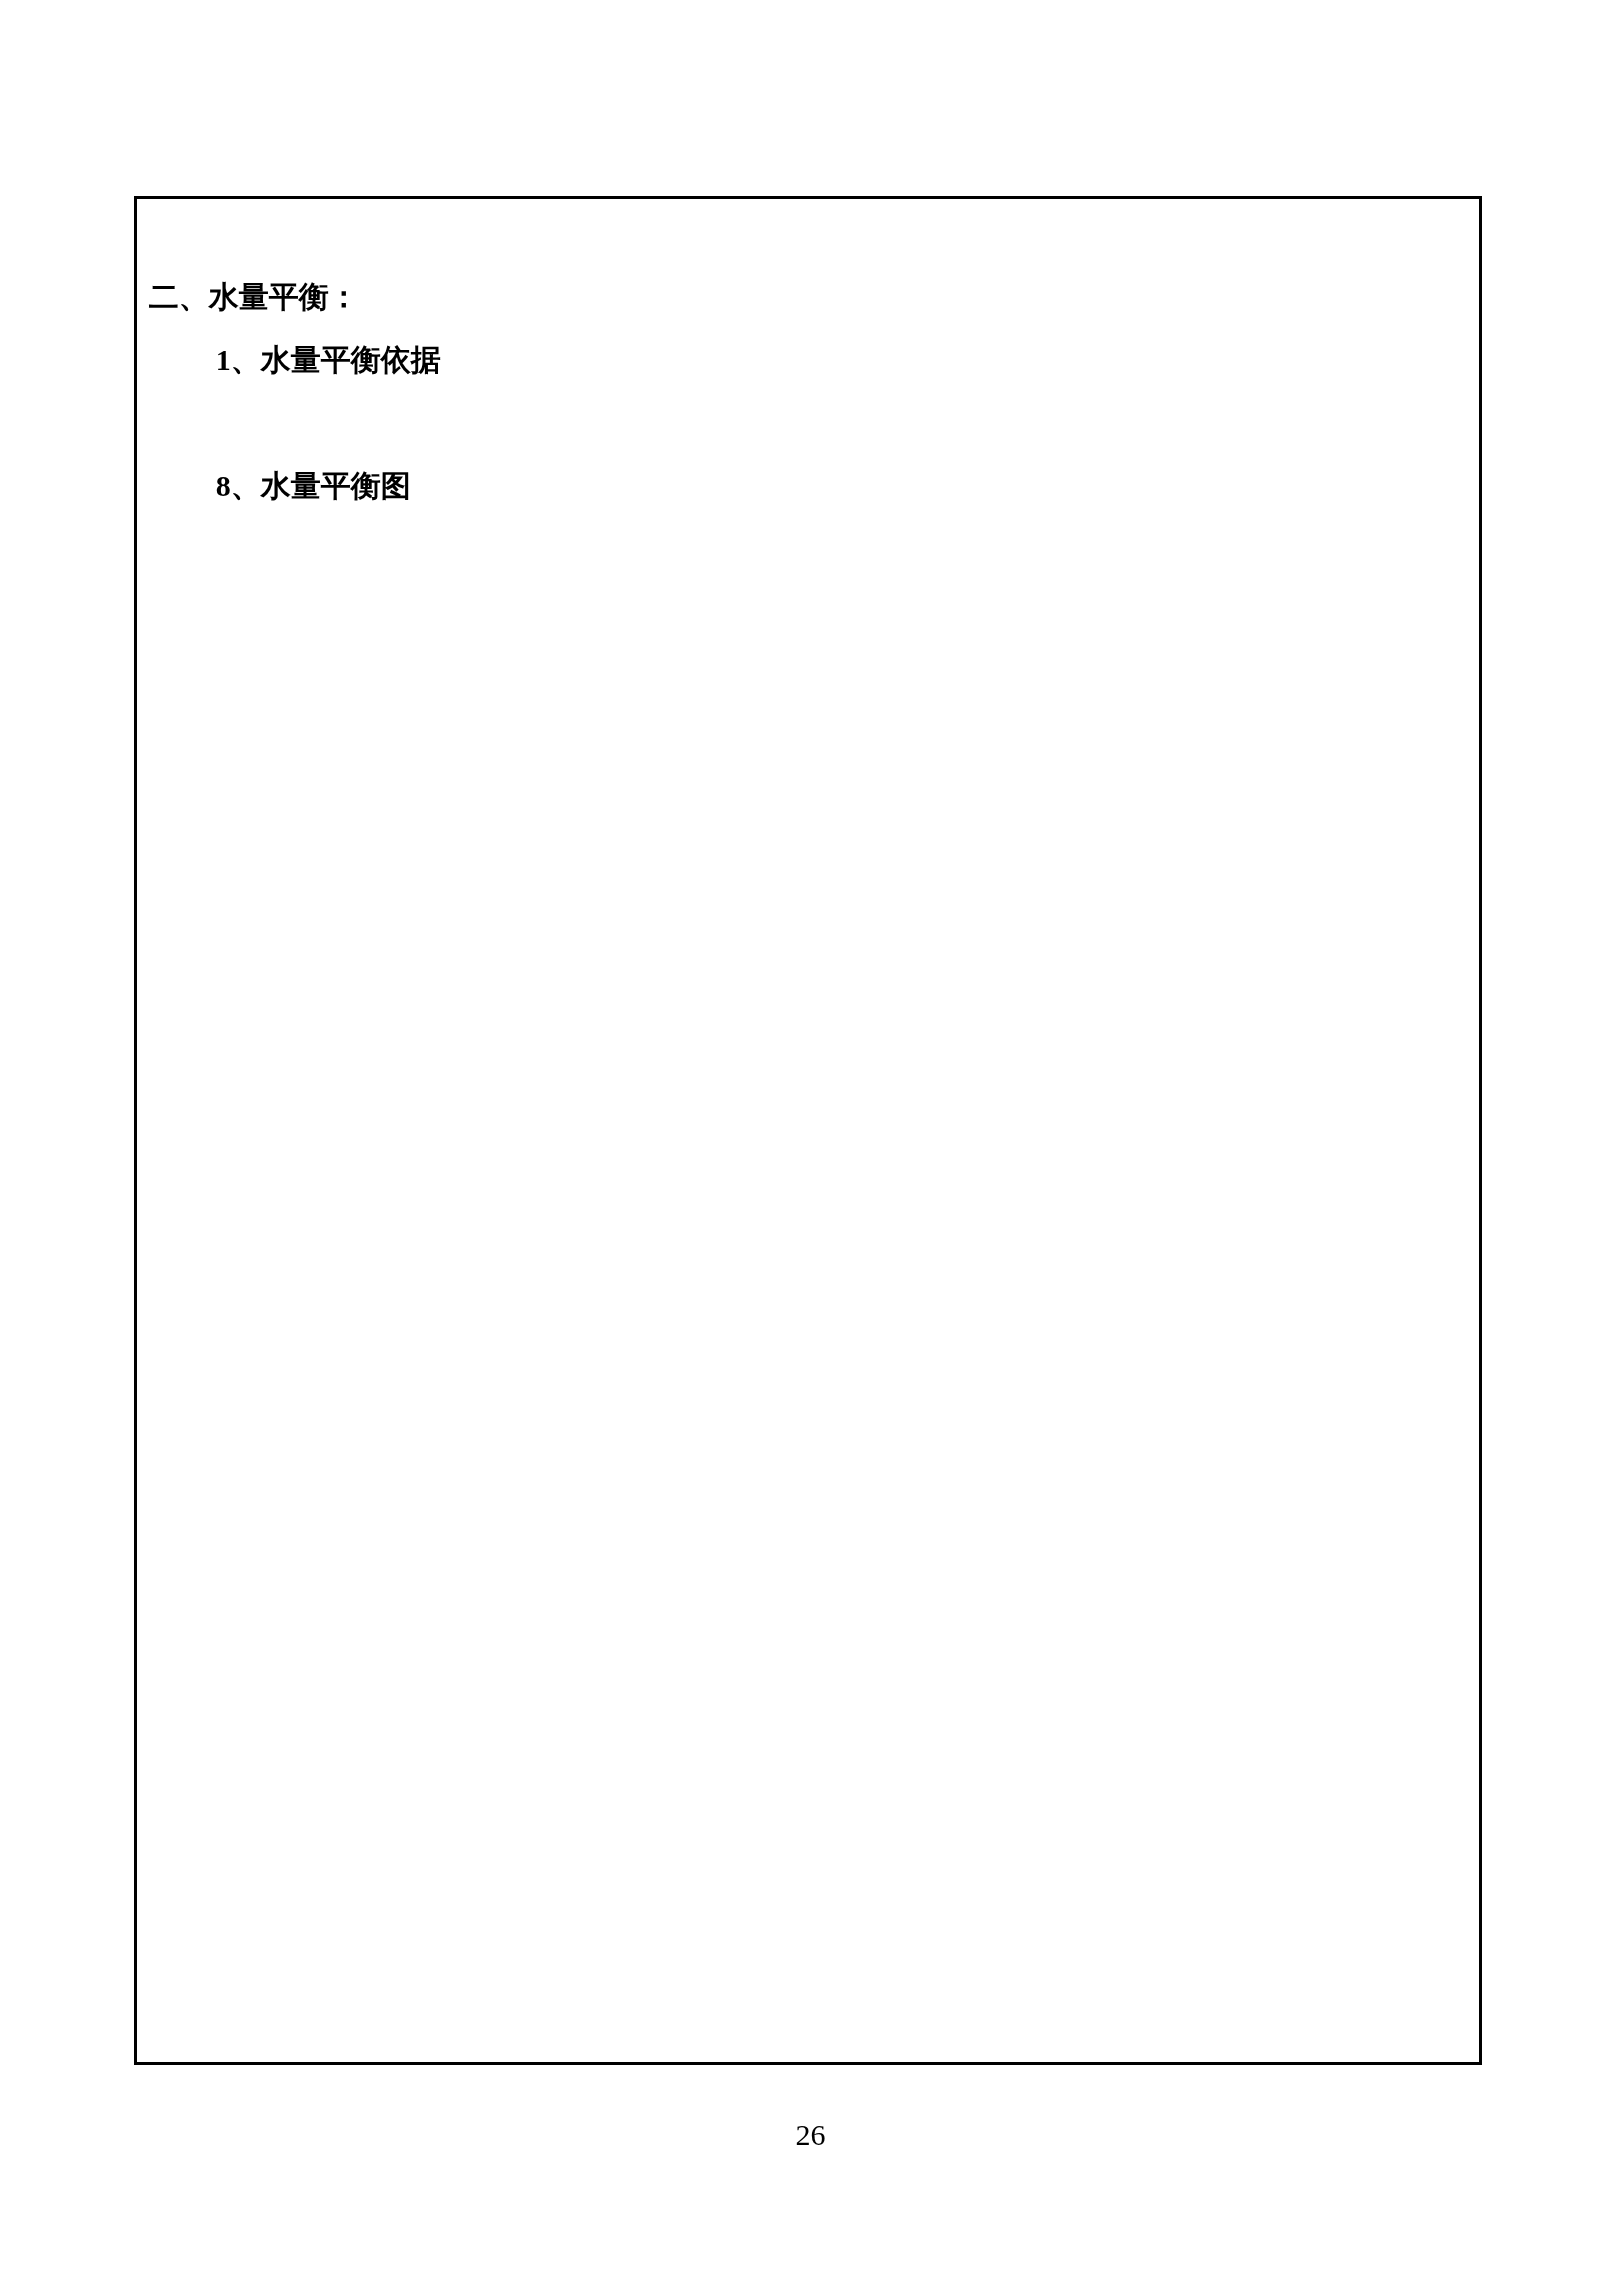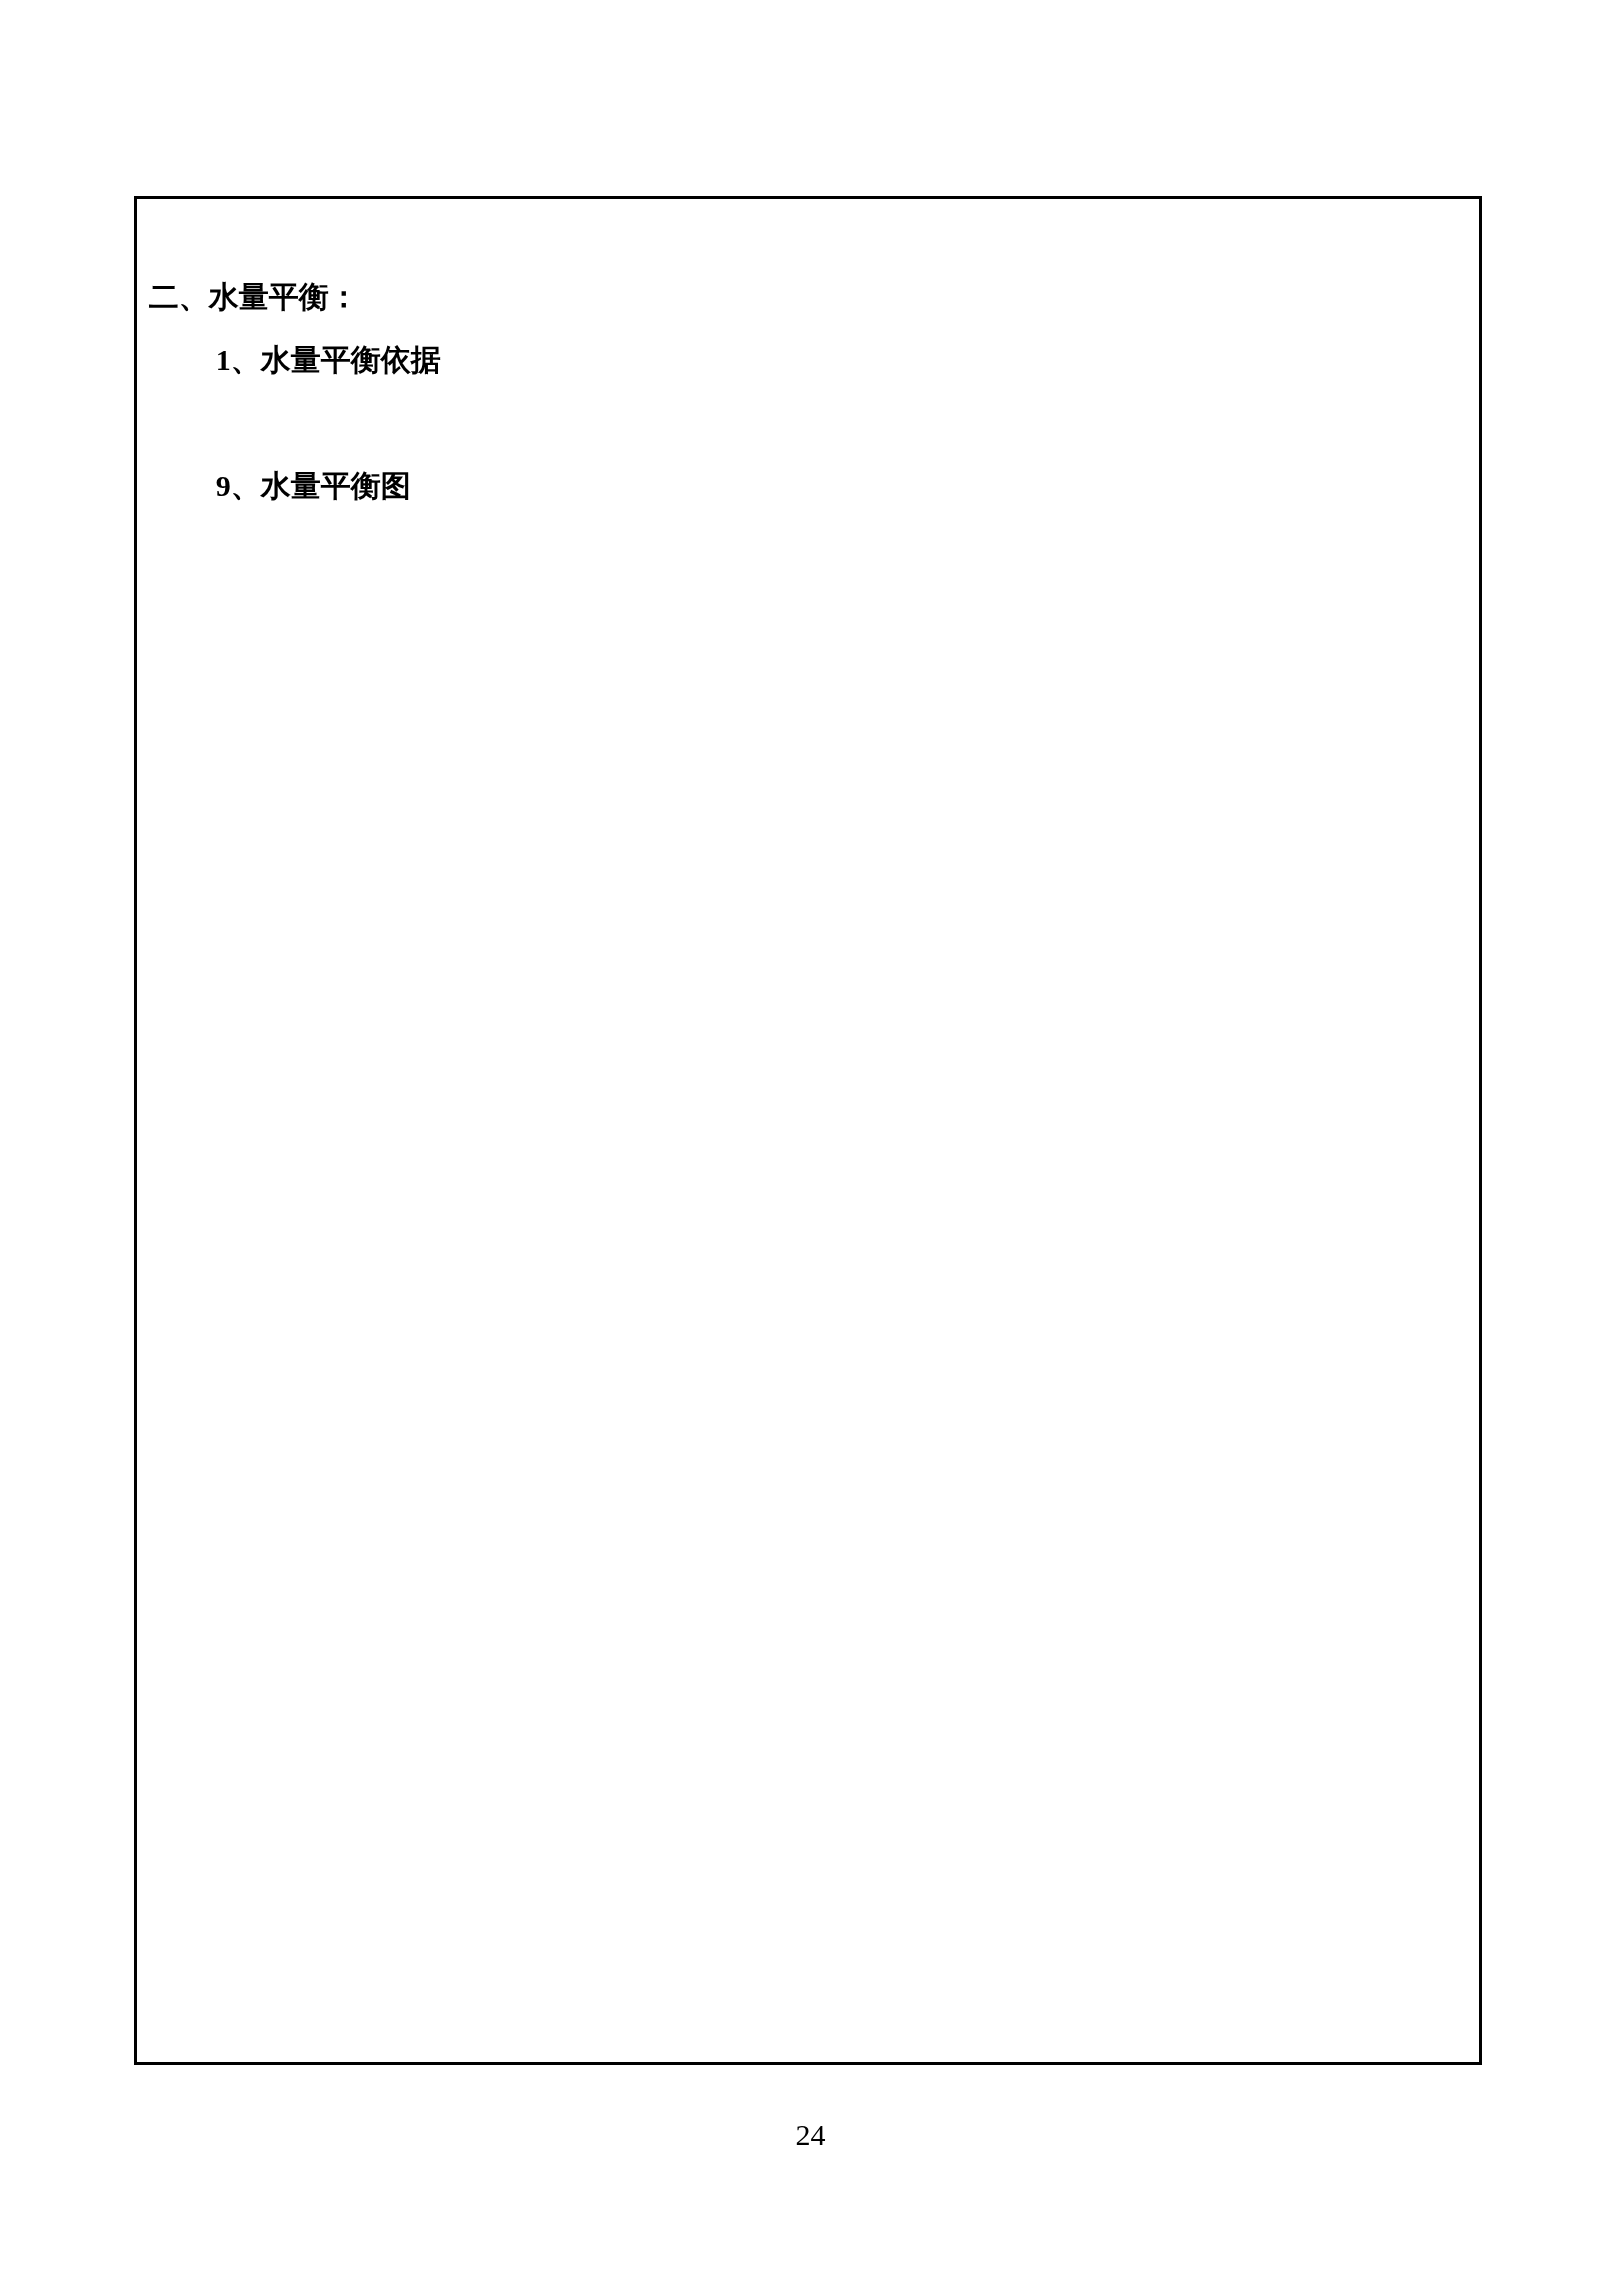--- a/index.html
+++ b/index.html
@@ -73,19 +73,19 @@
 <div class="page">
   <div class="doc-box">
     <div class="content">
         <p class="para"></p>
         <p class="para indent"></p>
         <div class="spacer"></div>
         <p class="heading1">二、水量平衡：</p>
         <p class="heading2">1、水量平衡依据</p>
         <p class="para indent"></p>
         <div class="spacer"></div>
-        <p class="heading2">9、水量平衡图</p>
+        <p class="heading2">8、水量平衡图</p>
         <p class="para indent"></p>
       </div>
   </div>
-  <div class="page-number">24</div>
+  <div class="page-number">26</div>
 </div>
 
 
 </body></html>

